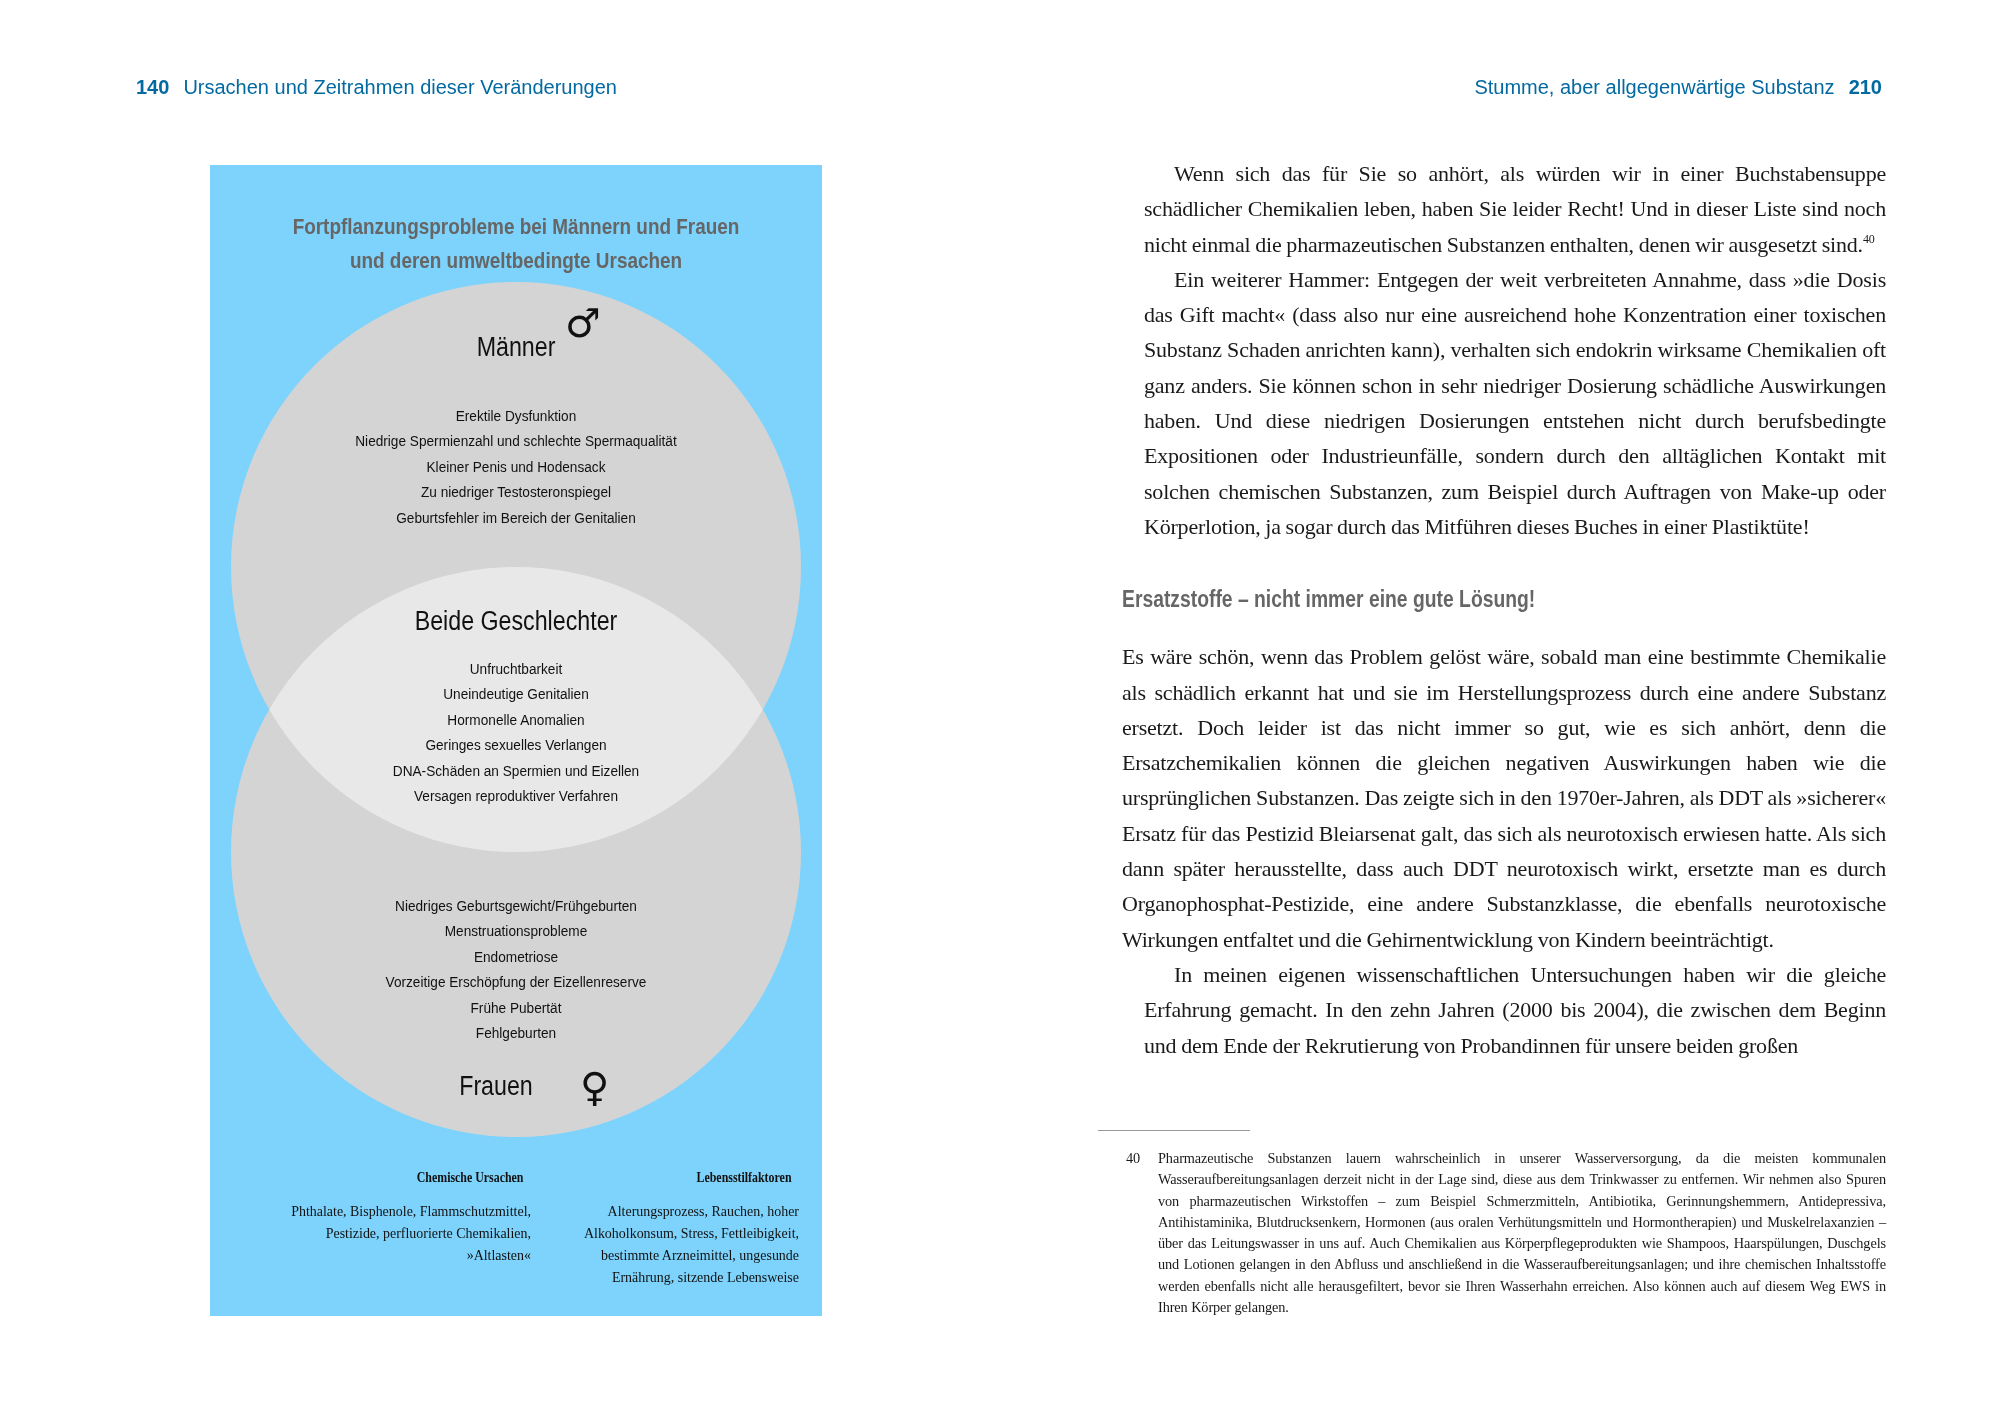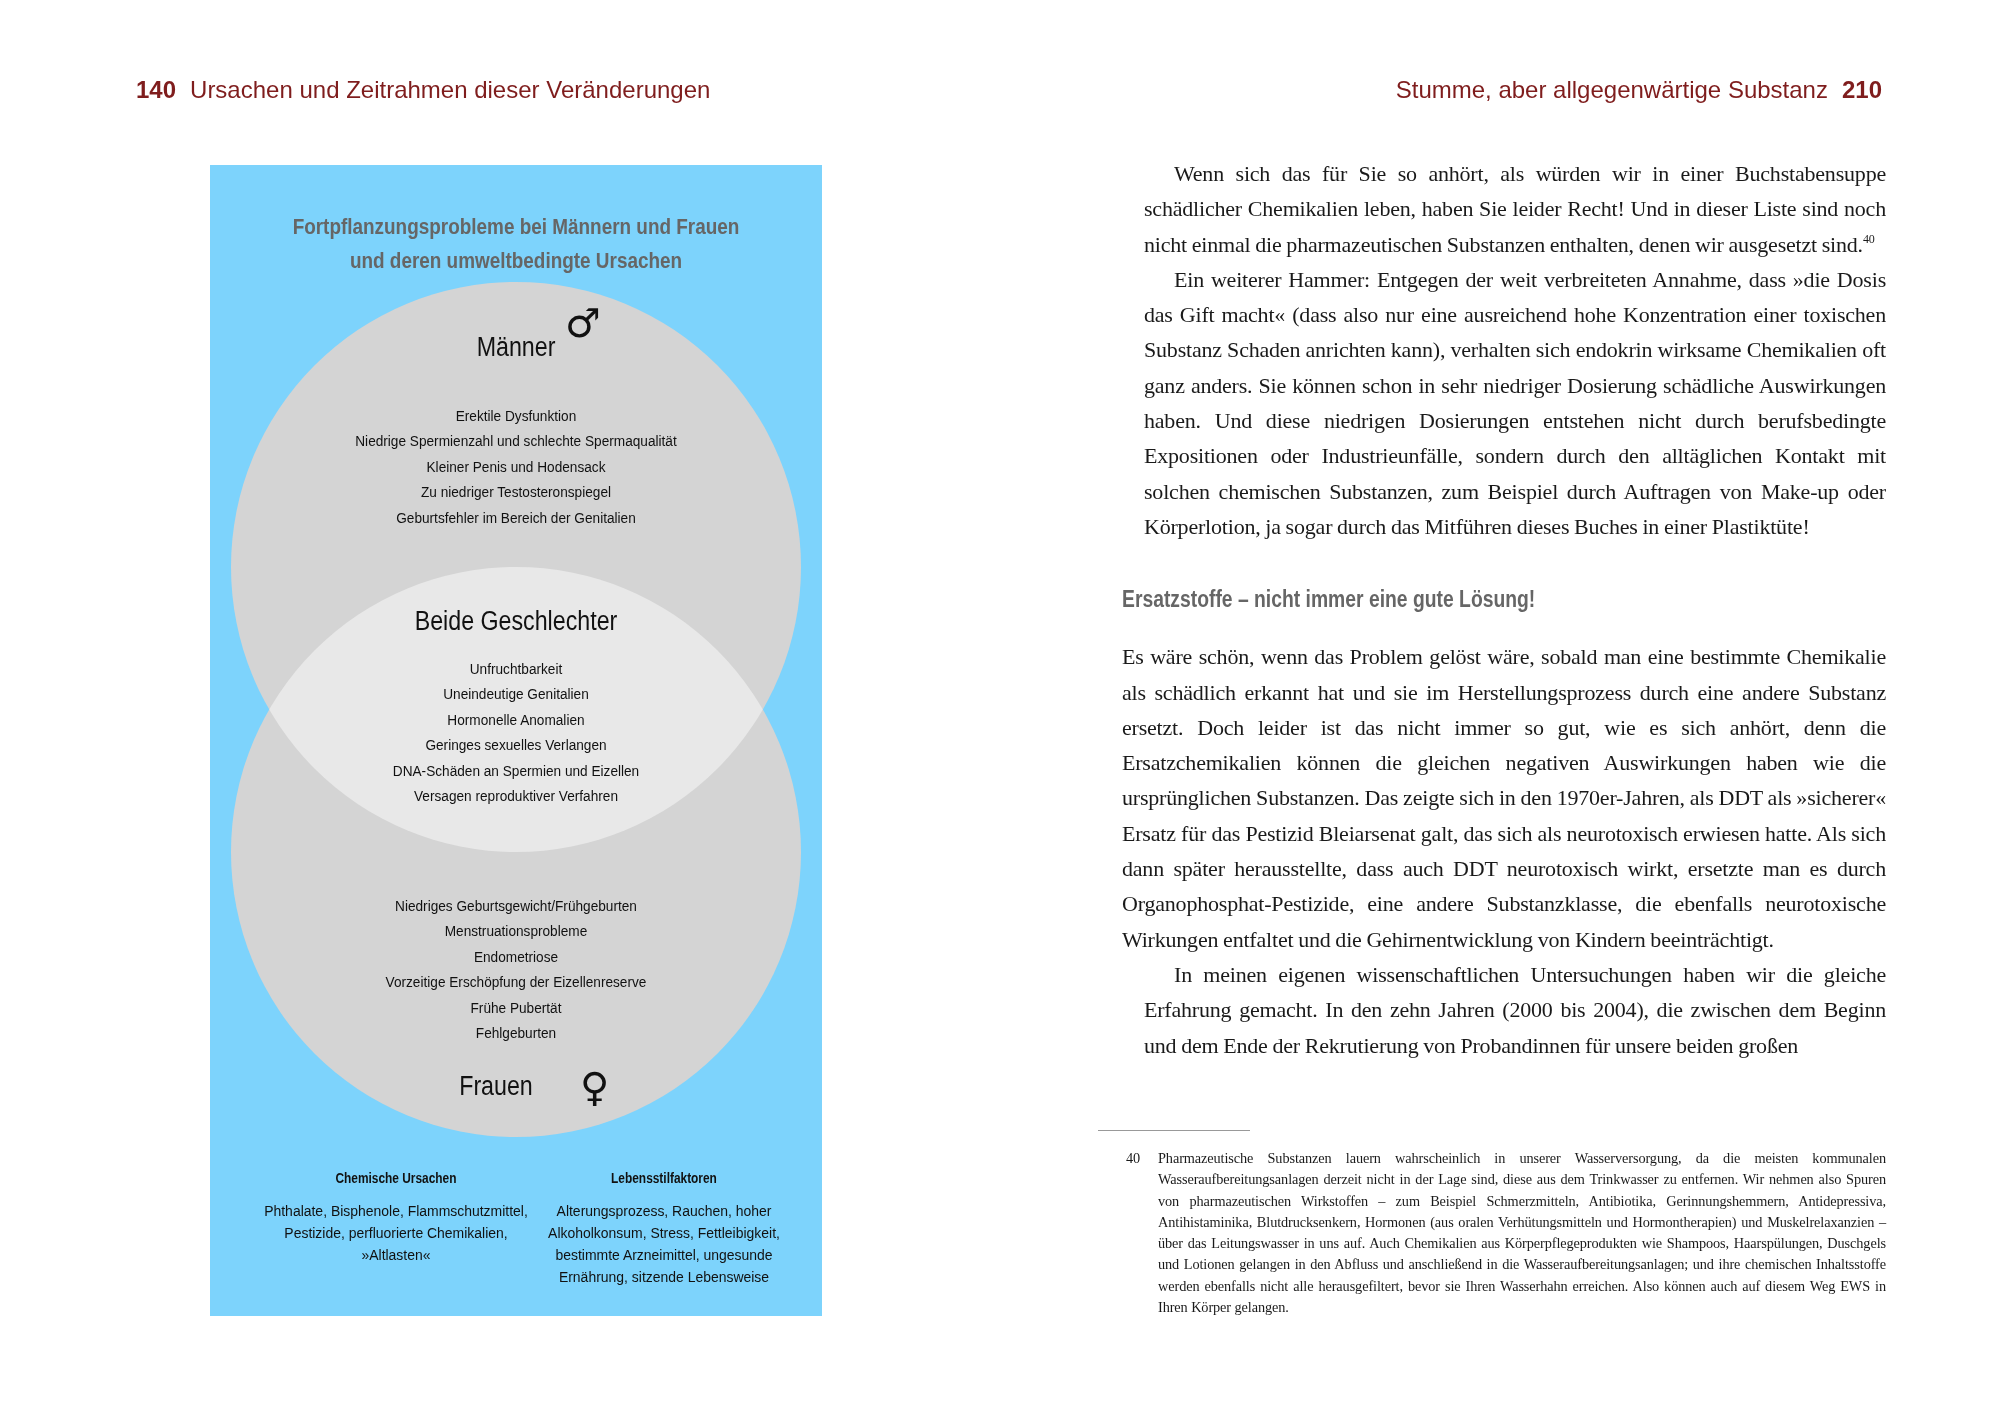--- a/index.html
+++ b/index.html
@@ -2,21 +2,21 @@
 <html><head>
 <meta charset="utf-8">
 <style>
   html, body { margin: 0; padding: 0; }
   body {
     width: 2008px; height: 1417px; background: #ffffff; position: relative;
     overflow: hidden; font-family: "Liberation Serif", serif; color: #1a1a1a;
   }
   .running-head {
     position: absolute; top: 76px; font-family: "Liberation Sans", sans-serif;
-    font-size: 24px; color: #7f1d1d; letter-spacing: 0px;
+    font-size: 20px; color: #0369a1; letter-spacing: 0px;
   }
   .running-head .pg { font-weight: bold; }
   #head-left { left: 136px; }
   #head-left .pg { margin-right: 14px; }
   #head-right { right: 126px; text-align: right; }
   #head-right .pg { margin-left: 14px; }
 
   
   #diagram {
     position: absolute; left: 210px; top: 165px; width: 612px; height: 1151px;
@@ -35,22 +35,22 @@
     transform: scaleX(0.86); transform-origin: center;
   }
   .d-list {
     position: absolute; left: 0; width: 612px; text-align: center;
     font-family: "Liberation Sans", sans-serif; font-size: 15.5px; color: #111;
     line-height: 25.4px; transform: scaleX(0.88); transform-origin: center;
   }
   .d-list div { white-space: nowrap; }
   .sym { position: absolute; font-size: 40px; color: #111; font-family: "DejaVu Sans", sans-serif; line-height: 1; }
   .foot-col {
-    position: absolute; width: 300px; text-align: center;
-    font-family: Liberation Sans, sans-serif; color: #111;
+    position: absolute; width: 300px; text-align: right;
+    font-family: Liberation Serif, serif; color: #111;
   }
   .foot-col .fc-title {
     font-weight: bold; font-size: 14px; margin-bottom: 14px;
     transform: scaleX(0.85); transform-origin: center;
   }
   .foot-col .fc-body {
     font-size: 15.5px; line-height: 22px; transform: scaleX(0.9); transform-origin: center;
   }
 
   

